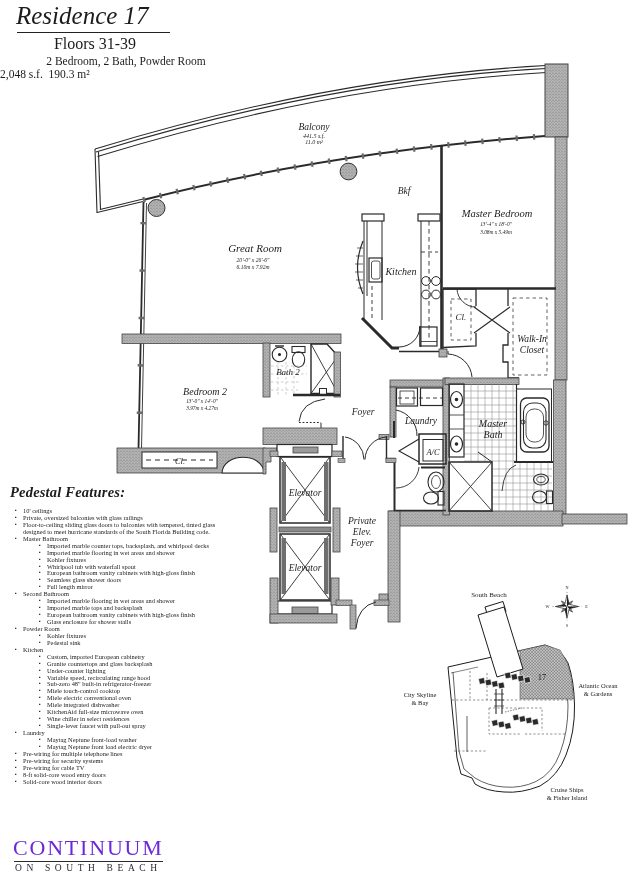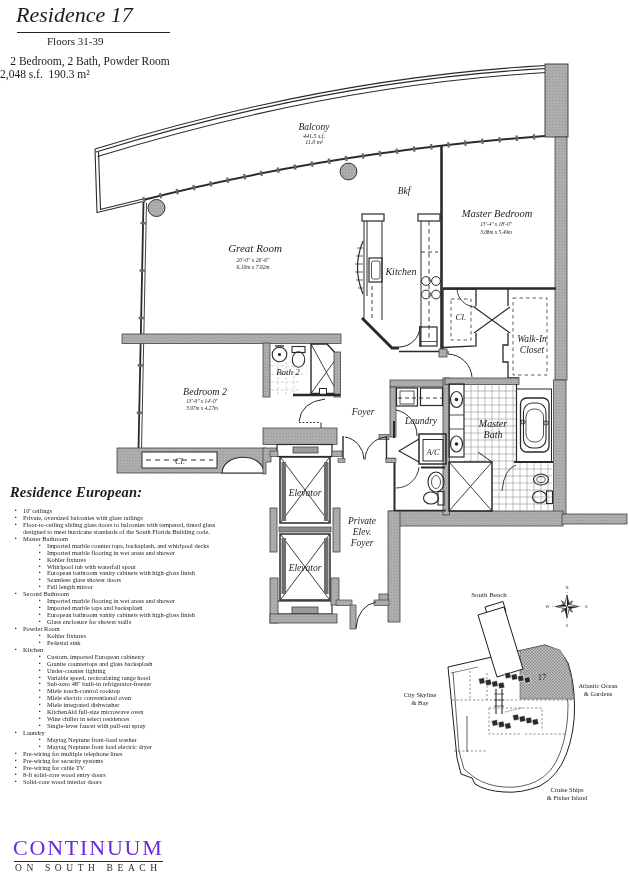--- a/index.html
+++ b/index.html
@@ -11,27 +11,27 @@
   #feat li{position:relative;padding-left:8px;}
   #feat li.l1{margin-left:5px;}
   #feat li.l2{margin-left:29px;}
   #feat li.cont{margin-left:5px;}
   #feat li:before{content:"\25AA";position:absolute;left:0;top:0;font-size:5px;}
   #feat li.cont:before{content:"";}
 </style>
 </head>
 <body>
 
-<div class="abs" style="left:16px;top:2px;font-size:22px;font-style:italic;width:170px;">Residence 1<span style="letter-spacing:2px">7</span></div>
+<div class="abs" style="left:16px;top:2px;font-size:25px;font-style:italic;width:170px;">Residence 1<span style="letter-spacing:2px">7</span></div>
 
 <div class="abs" style="left:17px;top:31.5px;width:153px;height:1.6px;background:#222;"></div>
 
-<div class="abs" style="left:47px;top:35px;width:110px;text-align:left;font-size:11px;">Floors 31-39</div>
-
-<div class="abs" style="left:0px;top:55px;width:180px;text-align:center;font-size:11.5px;">2 Bedroom, 2 Bath, Powder Room</div>
+<div class="abs" style="left:40px;top:35px;width:110px;text-align:center;font-size:16px;">Floors 31-39</div>
+
+<div class="abs" style="left:0px;top:55px;width:180px;text-align:center;font-size:11.5px;padding-left:36px;">2 Bedroom, 2 Bath, Powder Room</div>
 
 <div class="abs" style="left:0px;top:68px;width:190px;text-align:left;font-size:11.5px;">2,048 s.f.&nbsp; 190.3 m²</div>
 
 <svg class="abs" style="left:0;top:0;" width="629" height="876" viewBox="0 0 629 876" fill="none" stroke-linecap="butt">
 <defs>
 <pattern id="stipple" width="3" height="3" patternUnits="userSpaceOnUse">
   <rect width="3" height="3" fill="#c2c2c2"></rect>
         <circle cx="1" cy="1" r="0.8" fill="#6e6e6e"></circle>
         <circle cx="2.4" cy="2.4" r="0.6" fill="#7e7e7e"></circle>
 </pattern>
@@ -467,21 +467,21 @@
   </g>
 
   <g fill="#1c1c1c" font-family="Liberation Serif" text-anchor="middle" stroke="none" font-size="6.5">
     <text x="567" y="792">Cruise Ships</text>
     <text x="567" y="800">&amp; Fisher Island</text>
   </g>
 </g>
 </svg>
 
 <div id="feat">
-<h2>Residence European:</h2>
+<h2>Pedestal Features:</h2>
 <ul>
 <li class="l1">10' ceilings</li>
 <li class="l1">Private, oversized balconies with glass railings</li>
 <li class="l1">Floor-to-ceiling sliding glass doors to balconies with tempered, tinted glass</li>
 <li class="cont">designed to meet hurricane standards of the South Florida Building code.</li>
 <li class="l1">Master Bathroom</li>
 <li class="l2">Imported marble counter tops, backsplash, and whirlpool decks</li>
 <li class="l2">Imported marble flooring in wet areas and shower</li>
 <li class="l2">Kohler fixtures</li>
 <li class="l2">Whirlpool tub with waterfall spout</li>

